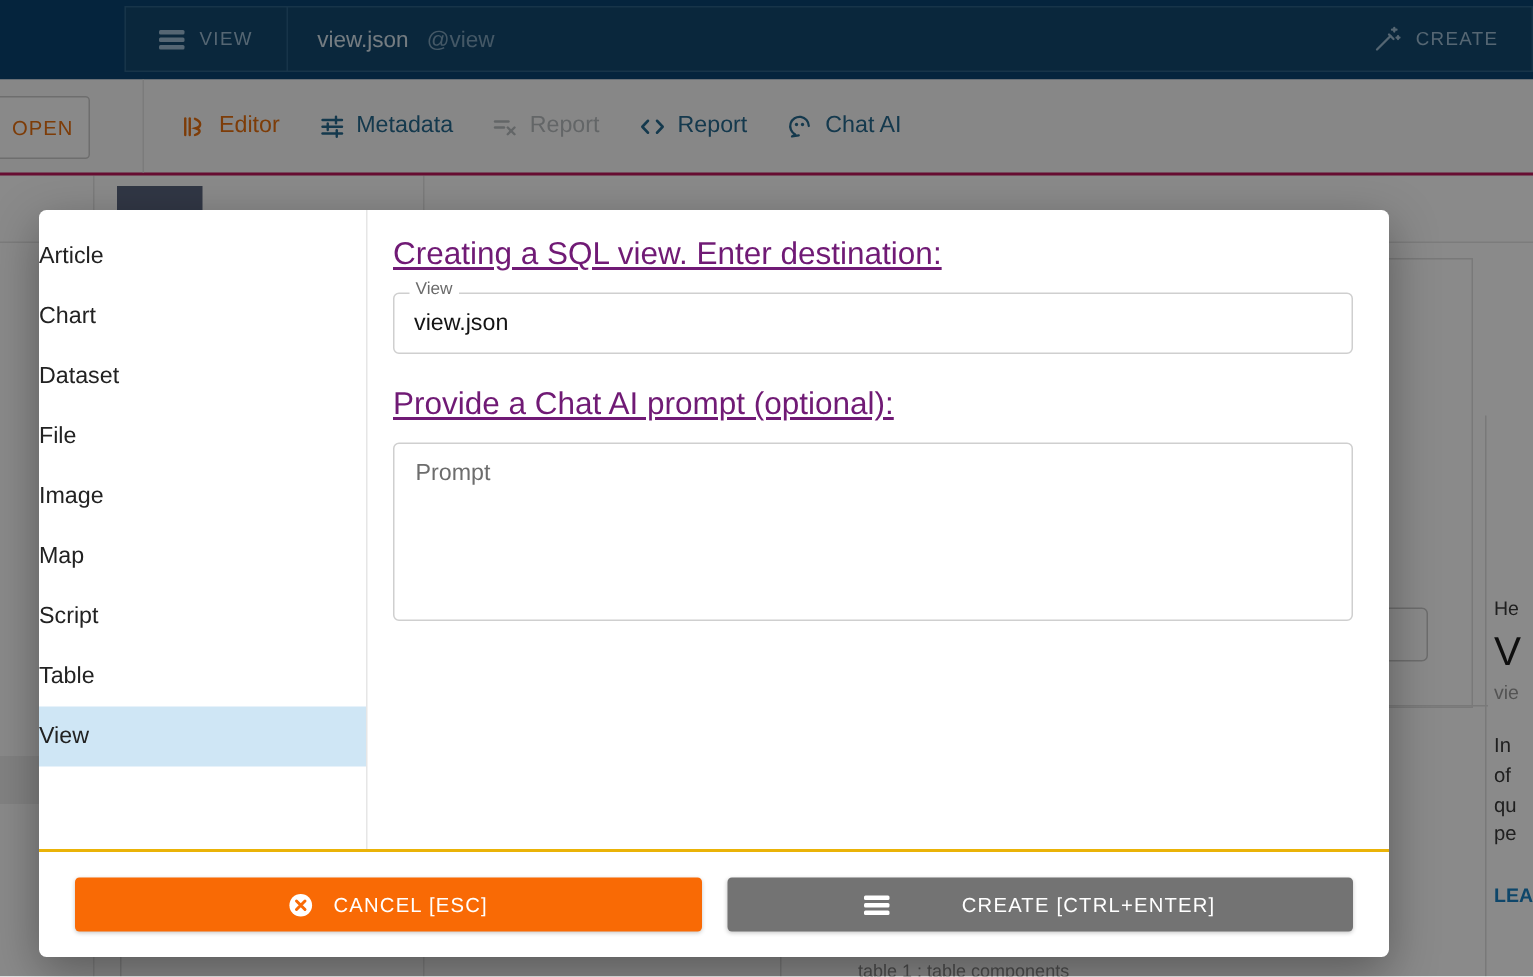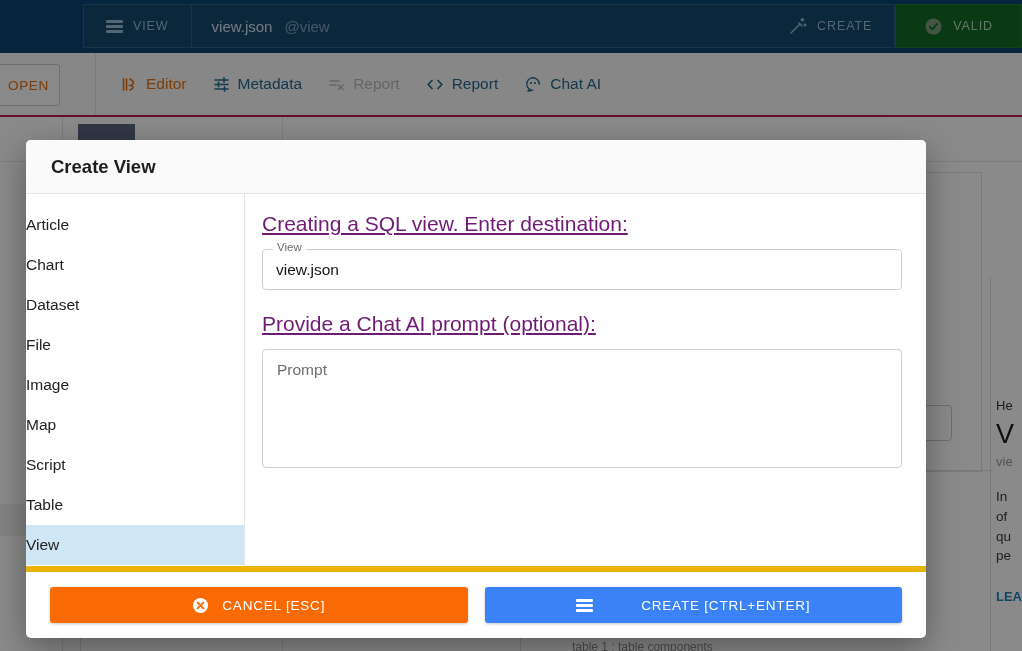--- a/index.html
+++ b/index.html
@@ -262,42 +262,42 @@
     font-size: 15.5px;
     font-family: "Liberation Sans", sans-serif;
     color: #141414;
     resize: none;
     outline: none;
   }
   .prompt-area::placeholder { color: #6d6d6d; }
 
   .dlg-footer {
     height: 72px;
-    border-top: 6px solid #eab308;
+    border-top: 2px solid #eab308;
     display: flex;
     align-items: center;
     gap: 17px;
     padding: 0 24px;
   }
   .btn {
     flex: 1;
     height: 36px;
     border: none;
     border-radius: 3px;
     color: #ffffff;
     font-size: 13.5px;
     letter-spacing: 0.8px;
     font-family: "Liberation Sans", sans-serif;
     display: flex; align-items: center; justify-content: center;
     gap: 13px;
     cursor: pointer;
     box-shadow: 0 1px 3px rgba(0,0,0,0.22);
   }
   .btn-cancel { background: #f96a05; }
-  .btn-create { background: #3b82f6; gap: 48px; }
+  .btn-create { background: #737373; gap: 48px; }
   .ico-xcircle { width: 17px; height: 17px; display:block; }
 </style>
 </head>
 <body>
 
 <div id="app">
 
   <div class="bg-content">
     <div class="bg-edtab"></div>
     <div class="bg-vrule-a"></div>
@@ -349,29 +349,20 @@
             <line x1="10" y1="6" x2="13" y2="9"></line>
             <line x1="13.5" y1="1.5" x2="13.5" y2="4"></line>
             <line x1="12" y1="2.8" x2="15" y2="2.8"></line>
             <line x1="16" y1="7" x2="16" y2="9"></line>
             <line x1="15" y1="8" x2="17" y2="8"></line>
           </svg>
         </span>
         <span>CREATE</span>
       </div>
 
-      <div class="tb-btn tb-valid">
-        <span>
-          <svg class="ico-check" viewBox="0 0 20 20" fill="none">
-            <circle cx="10" cy="10" r="8.4" fill="#7f9e84"></circle>
-            <path d="M6 10.3 L8.8 13 L14 7.3" stroke="#146b23" stroke-width="2" stroke-linecap="round" stroke-linejoin="round" fill="none"></path>
-          </svg>
-        </span>
-        <span>VALID</span>
-      </div>
 
     </div>
   </div>
 
   <div class="tabrow">
     <div class="open-btn">OPEN</div>
     <div class="tabs">
 
       <div class="tab active">
         <span>
@@ -431,23 +422,20 @@
         <span>Chat AI</span>
       </div>
 
     </div>
   </div>
 
   <div class="scrim"></div>
 
   <div class="dialog">
 
-    <div class="dlg-header">
-      <div class="dlg-title">Create View</div>
-    </div>
 
     <div class="dlg-body">
 
       <div class="dlg-side">
         <div class="side-item">Article</div>
         <div class="side-item">Chart</div>
         <div class="side-item">Dataset</div>
         <div class="side-item">File</div>
         <div class="side-item">Image</div>
         <div class="side-item">Map</div>

